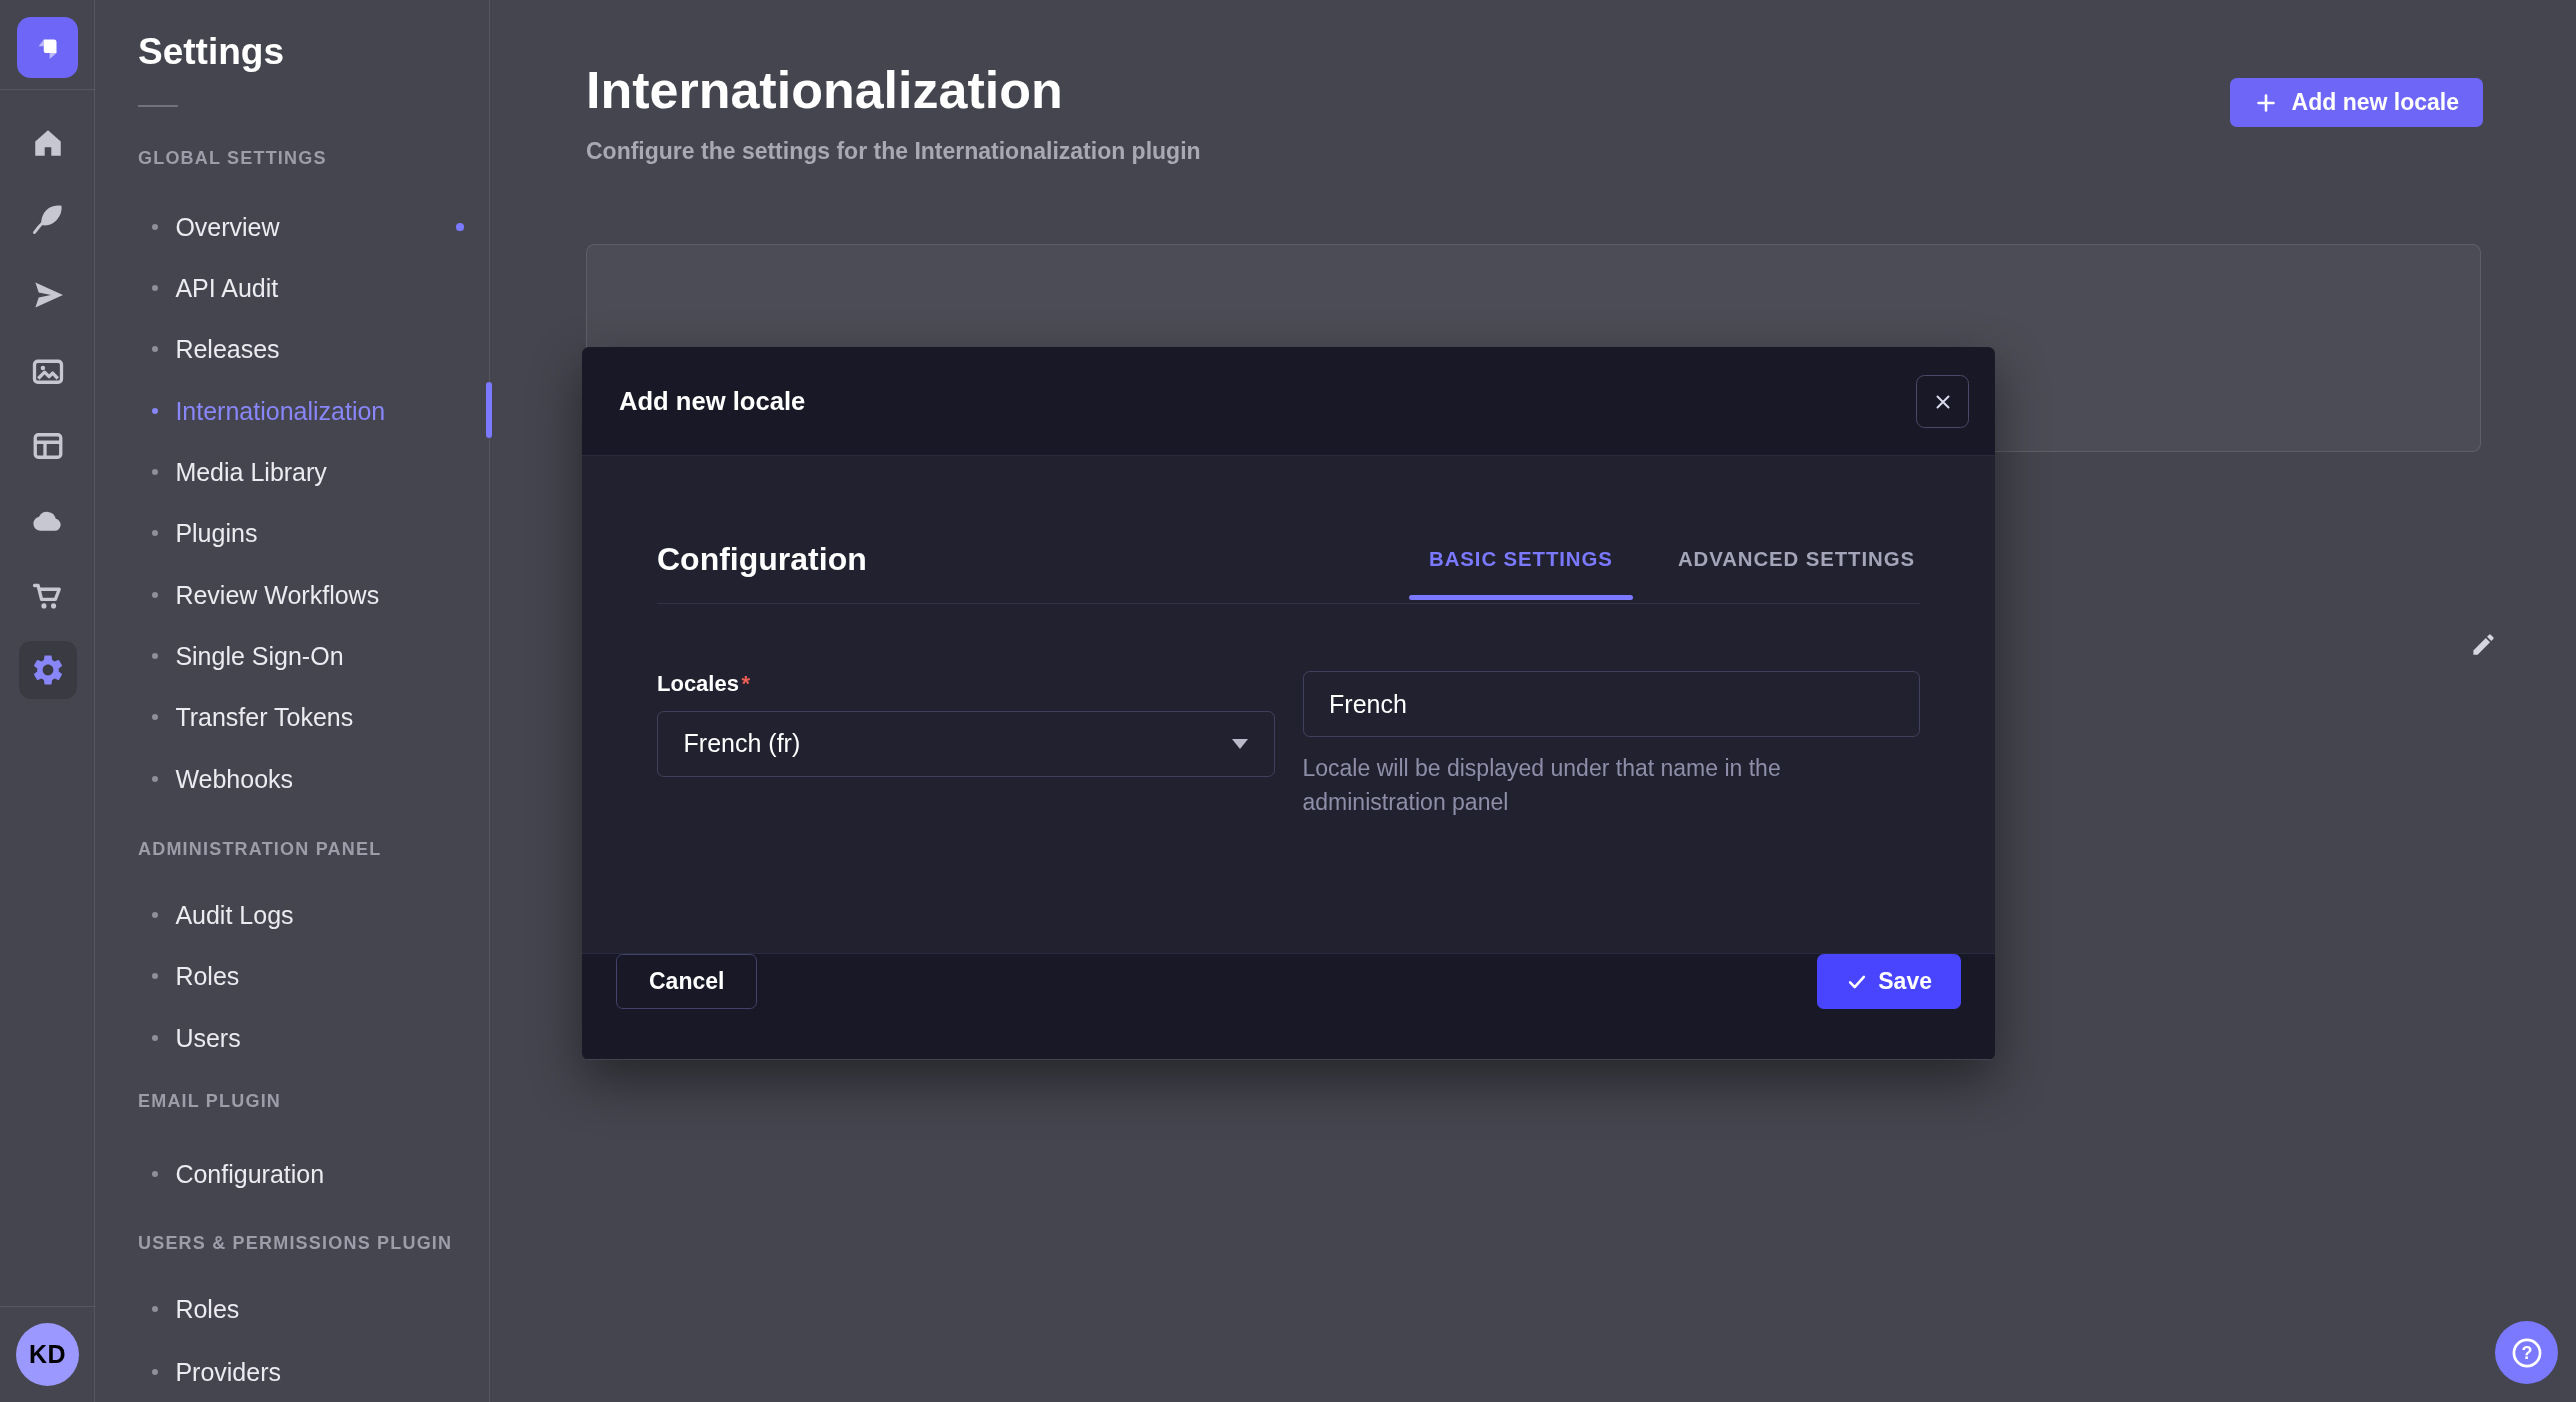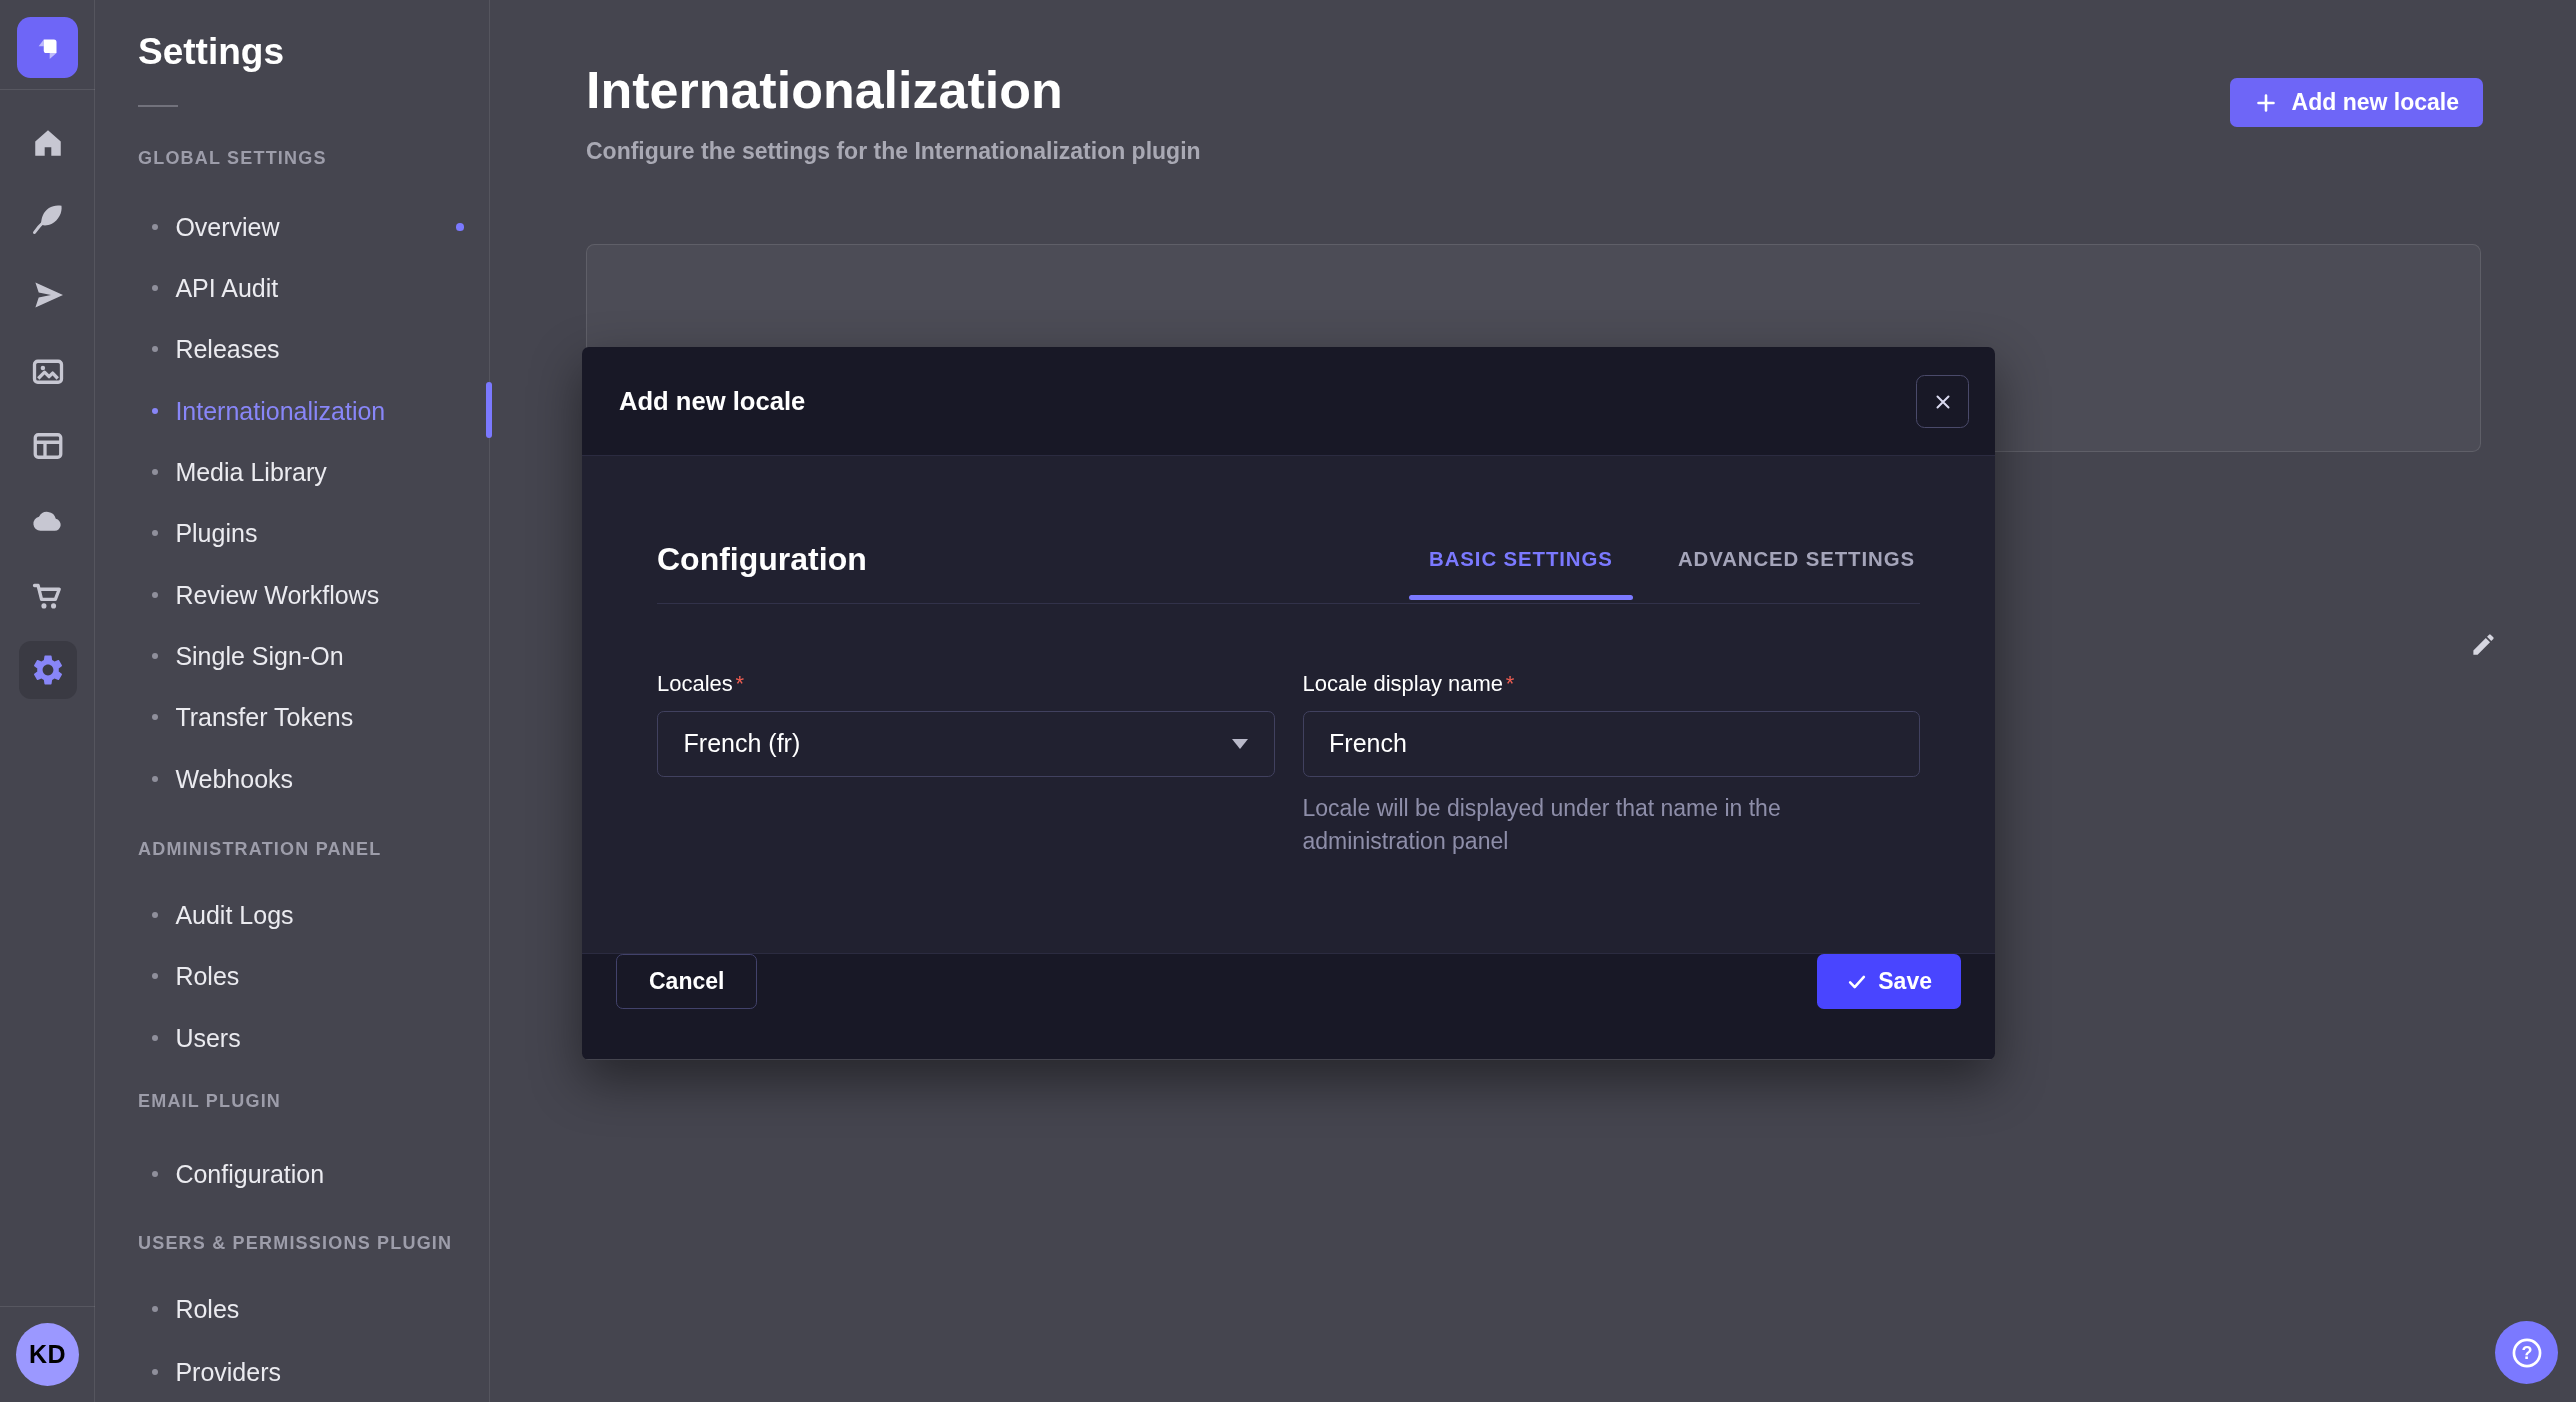--- a/index.html
+++ b/index.html
@@ -47,21 +47,21 @@
   .modal-close svg { width:22px; height:22px; }
   .modal-body { position:relative; height:497px; background:#212130; }
   .config-title { position:absolute; left:75px; top:85px; font-size:32px; font-weight:bold; color:#fff; }
   .body-rule { position:absolute; left:75px; right:75px; top:147px; height:0.9px; background:#32324a; }
   .tabs { position:absolute; right:75px; top:92px; display:flex; gap:55px; }
   .tab { background:none; border:none; font-family:inherit; font-size:20.4px; font-weight:bold; letter-spacing:0.9px; color:#a5a5ba; padding:0 5.1px 29px 5.1px; cursor:pointer; position:relative; }
   .tab.active { color:#7b79ff; }
   .tab.active::after { content:""; position:absolute; left:-15.3px; right:-15.3px; bottom:0; height:5.1px; border-radius:2.6px; background:#7b79ff; }
   .fields { position:absolute; left:75px; right:75px; top:215px; display:flex; gap:28px; }
   .field { flex:1; }
-  .field-label { font-size:22px; font-weight:normal; color:#fff; margin-bottom:13.6px; }
+  .field-label { font-size:22px; font-weight:bold; color:#fff; margin-bottom:13.6px; }
   .req { color:#ee5e52; margin-left:2.6px; }
   .control { height:66px; border:0.9px solid #41415f; border-radius:6.8px; display:flex; align-items:center; padding:0 25.6px; font-size:25px; color:#fff; background:transparent; width:100%; font-family:inherit; }
   .select { justify-content:space-between; cursor:pointer; }
   .caret { width:0; height:0; border-left:8.5px solid transparent; border-right:8.5px solid transparent; border-top:10.2px solid #b9b9c9; }
   .hint { margin-top:15.3px; font-size:23px; line-height:1.45; color:#8e8ea9; max-width:605px; }
   .modal-footer { height:106px; background:#181826; border-top:0.9px solid #2b2b40; display:flex; align-items:flex-start; justify-content:space-between; padding:0 34px; }
   .btn-cancel { height:55px; padding:0 32px; border-radius:6.8px; background:transparent; border:0.9px solid #42426b; color:#fff; font-size:23px; font-weight:bold; font-family:inherit; cursor:pointer; }
   .btn-save { height:55px; padding:0 29px; border-radius:6.8px; background:#4945ff; border:none; color:#fff; font-size:23px; font-weight:bold; font-family:inherit; display:flex; align-items:center; gap:10px; cursor:pointer; }
   .btn-save svg { width:22px; height:22px; }
   
@@ -257,23 +257,20 @@
       <div class="field">
         <div class="field-label">
           <span>Locales</span><span class="req">*</span>
         </div>
         <div class="control select">
           <span>French (fr)</span>
           <span class="caret"></span>
         </div>
       </div>
       <div class="field">
-        <div class="field-label">
-          <span>Locale display name</span><span class="req">*</span>
-        </div>
         <input class="control" value="French" style="">
         <div class="hint">Locale will be displayed under that name in the administration panel</div>
       </div>
     </div>
   </div>
 
   <div class="modal-footer">
     <button class="btn-cancel">Cancel</button>
     <button class="btn-save">
       <svg viewBox="0 0 24 24">

